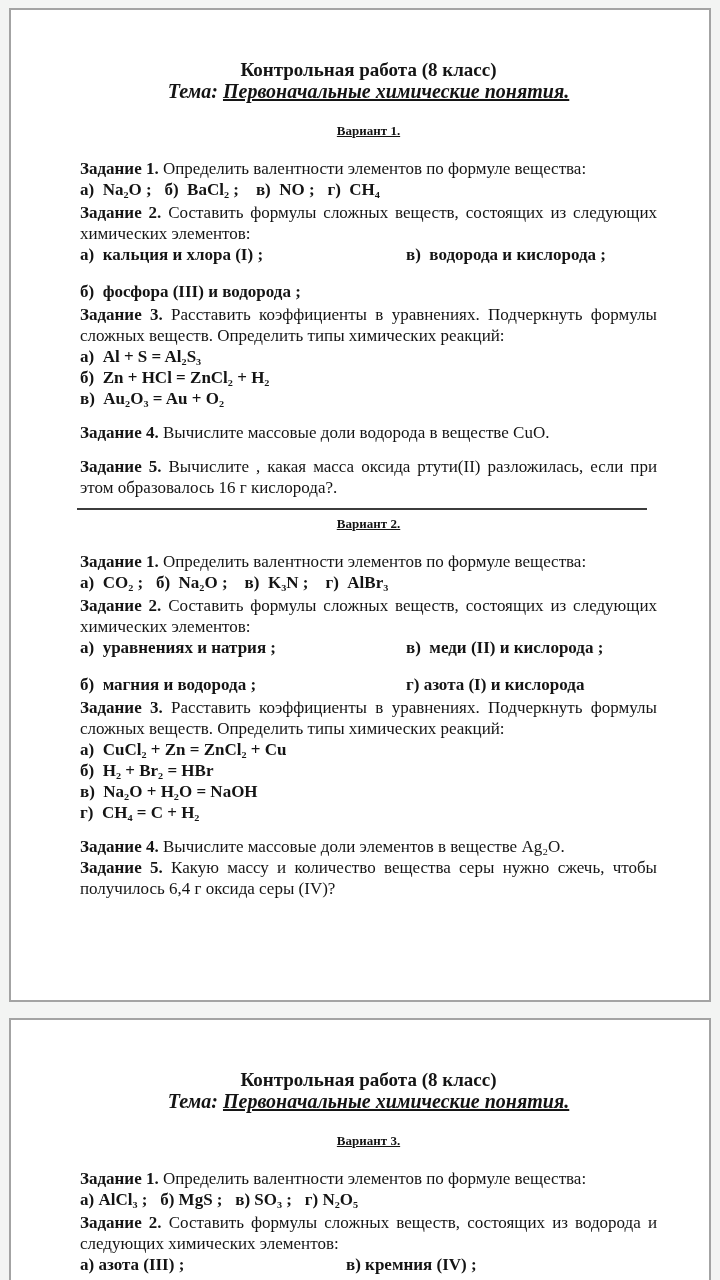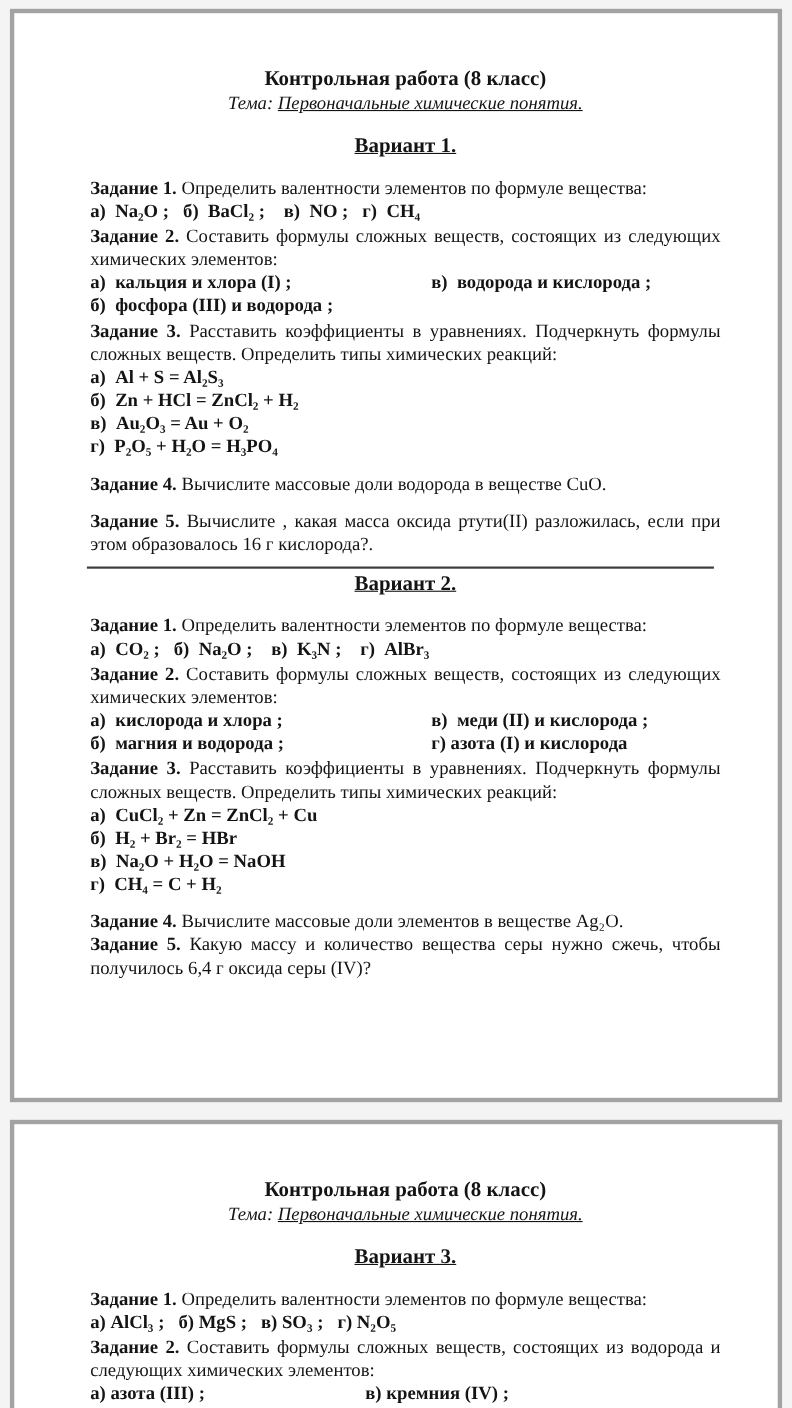--- a/index.html
+++ b/index.html
@@ -9,53 +9,53 @@
     font-family: "Liberation Serif", "DejaVu Serif", serif;
     color: #141414;
     font-size: 17px;
   }
   .canvas { padding-top: 8px; }
   .page {
     box-sizing: border-box;
     width: 702px;
     margin: 0 9px;
     background: #ffffff;
-    border: 4px solid #a3a3a3;
+    border: 2px solid #a3a3a3;
     padding: 49px 52px 0 69px;
     height: 994px;
     overflow: hidden;
   }
   .page + .page { margin-top: 16px; }
 
   .doc-title {
     margin: 0; text-align: center;
     font-size: 19px; font-weight: bold; line-height: 22px;
   }
   .doc-theme {
-    text-align: center; font-style: italic; font-weight: normal;
-    font-size: 17px; line-height: 21px;
+    text-align: center; font-style: italic; font-weight: bold;
+    font-size: 20px; line-height: 21px;
   }
   .underline { text-decoration: underline; }
   .variant-title {
     text-align: center; font-weight: bold;
-    font-size: 19px; line-height: 21px; margin-top: 18px;
+    font-size: 13px; line-height: 21px; margin-top: 18px;
   }
-  .variant-title.after-divider { margin-top: 3px; }
+  .variant-title.after-divider { margin-top: 3px; text-decoration: underline; }
 
   .task { margin: 13px 0 0 0; line-height: 21px; }
   .task.mt17 { margin-top: 17px; }
   .task.mt14 { margin-top: 2px; }
   .task.mt0  { margin-top: 0; }
   .task.justify { text-align: justify; }
   .b { font-weight: bold; }
 
   .line { line-height: 21px; font-weight: bold; }
   .pre { white-space: pre-wrap; }
 
-  .two-col { display: grid; grid-template-columns: 310px 1fr; }
+  .two-col { display: grid; grid-template-columns: 310px 1fr; gap: 16px; }
   .two-col.narrow { grid-template-columns: 250px 1fr; }
 
   .divider {
     height: 10px; width: 570px; margin-left: -3px;
     border-bottom: 2px solid #3c3c3c;
   }
 </style>
 </head>
 <body>
 
@@ -88,21 +88,20 @@
       <div class="line pre">б)  фосфора (III) и водорода ;</div>
     </div>
 
     <p class="task mt14 justify">
       <span class="b">Задание 3.</span>
       <span>Расставить коэффициенты в уравнениях. Подчеркнуть формулы сложных веществ. Определить типы химических реакций:</span>
     </p>
     <div class="line pre">а)  Al + S = Al₂S₃</div>
     <div class="line pre">б)  Zn + HCl = ZnCl₂ + H₂</div>
     <div class="line pre">в)  Au₂O₃ = Au + O₂</div>
-    <div class="line pre">г)  P₂O₅ + H₂O = H₃PO₄</div>
 
     <p class="task">
       <span class="b">Задание 4.</span>
       <span>Вычислите массовые доли водорода в веществе CuO.</span>
     </p>
 
     <p class="task justify">
       <span class="b">Задание 5.</span>
       <span>Вычислите , какая масса оксида ртути(II) разложилась, если при этом образовалось 16 г  кислорода?.</span>
     </p>
@@ -117,21 +116,21 @@
       <span class="b">Задание 1.</span>
       <span>Определить валентности элементов по формуле вещества:</span>
     </p>
     <div class="line pre">а)  CO₂ ;   б)  Na₂O ;    в)  K₃N ;    г)  AlBr₃</div>
 
     <p class="task mt14 justify">
       <span class="b">Задание 2.</span>
       <span>Составить формулы сложных веществ, состоящих из следующих химических элементов:</span>
     </p>
     <div class="two-col">
-      <div class="line pre">а)  кислорода и хлора ;</div>
+      <div class="line pre">а)  уравнениях и натрия ;</div>
       <div class="line pre">в)  меди (II) и кислорода ;</div>
       <div class="line pre">б)  магния и водорода ;</div>
       <div class="line pre">г) азота (I) и кислорода</div>
     </div>
 
     <p class="task mt14 justify">
       <span class="b">Задание 3.</span>
       <span>Расставить коэффициенты в уравнениях. Подчеркнуть формулы сложных веществ. Определить типы химических реакций:</span>
     </p>
     <div class="line pre">а)  CuCl₂ + Zn = ZnCl₂ + Cu</div>

